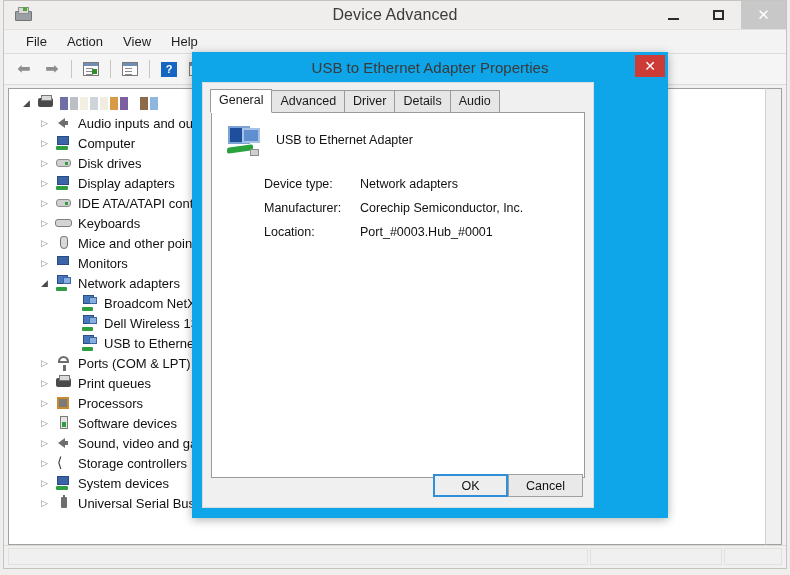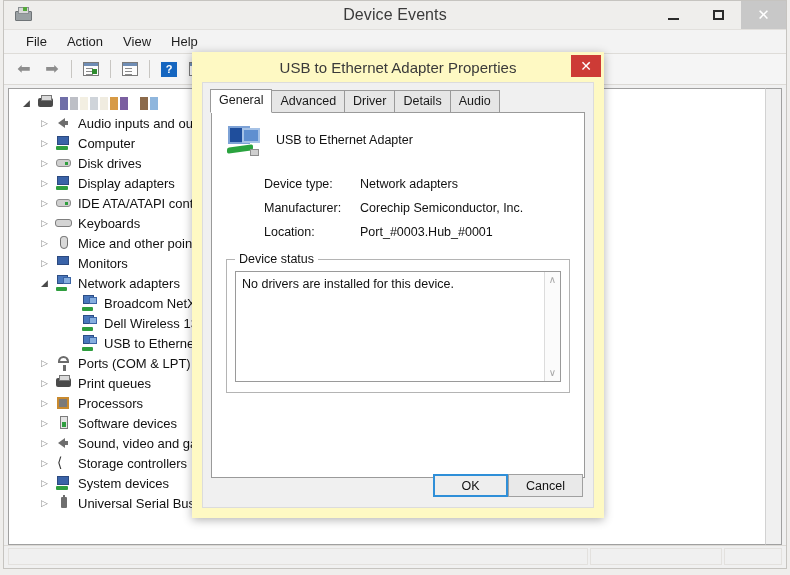--- a/index.html
+++ b/index.html
@@ -468,23 +468,23 @@
   }
   .sb-cell.a { flex: 1 1 auto; }
   .sb-cell.b { width: 132px; margin-left: 2px; }
   .sb-cell.c { width: 58px; margin-left: 2px; }
 
   
   .dialog {
     position: absolute;
     left: 192px;
     top: 52px;
-    width: 412px;
+    width: 476px;
     height: 466px;
-    background: #fef9c3;
+    background: #0ea5e9;
     box-sizing: border-box;
     box-shadow: 0 2px 9px rgba(0,0,0,0.30);
   }
   .dlg-titlebar {
     height: 30px;
     position: relative;
     display: flex;
     align-items: center;
   }
   .dlg-title-text {
@@ -695,21 +695,21 @@
 <div id="root">
 
   <div class="dm-window">
 
     <div class="titlebar">
       <div class="title-icon">
         <div class="ti-body"></div>
         <div class="ti-top"></div>
         <div class="ti-green"></div>
       </div>
-      <div class="title-text">Device Events</div>
+      <div class="title-text">Device Advanced</div>
       <div class="win-controls">
         <div class="win-btn">
           <div class="glyph-min"></div>
         </div>
         <div class="win-btn">
           <div class="glyph-max"></div>
         </div>
         <div class="win-btn close-hover">
           <div class="glyph-close">✕</div>
         </div>
@@ -985,30 +985,20 @@
           <div class="prop-row">
             <div class="prop-label">Manufacturer:</div>
             <div class="prop-value">Corechip Semiconductor, Inc.</div>
           </div>
           <div class="prop-row">
             <div class="prop-label">Location:</div>
             <div class="prop-value">Port_#0003.Hub_#0001</div>
           </div>
         </div>
 
-        <div class="groupbox">
-          <div class="gb-legend">Device status</div>
-          <div class="status-box">
-            <div class="status-text">No drivers are installed for this device.</div>
-            <div class="status-scroll">
-              <span class="sc-arrow">∧</span>
-              <span class="sc-arrow">∨</span>
-            </div>
-          </div>
-        </div>
 
       </div>
 
       <div class="dlg-buttons">
         <div class="dlg-btn default">OK</div>
         <div class="dlg-btn">Cancel</div>
       </div>
 
     </div>
   </div>

